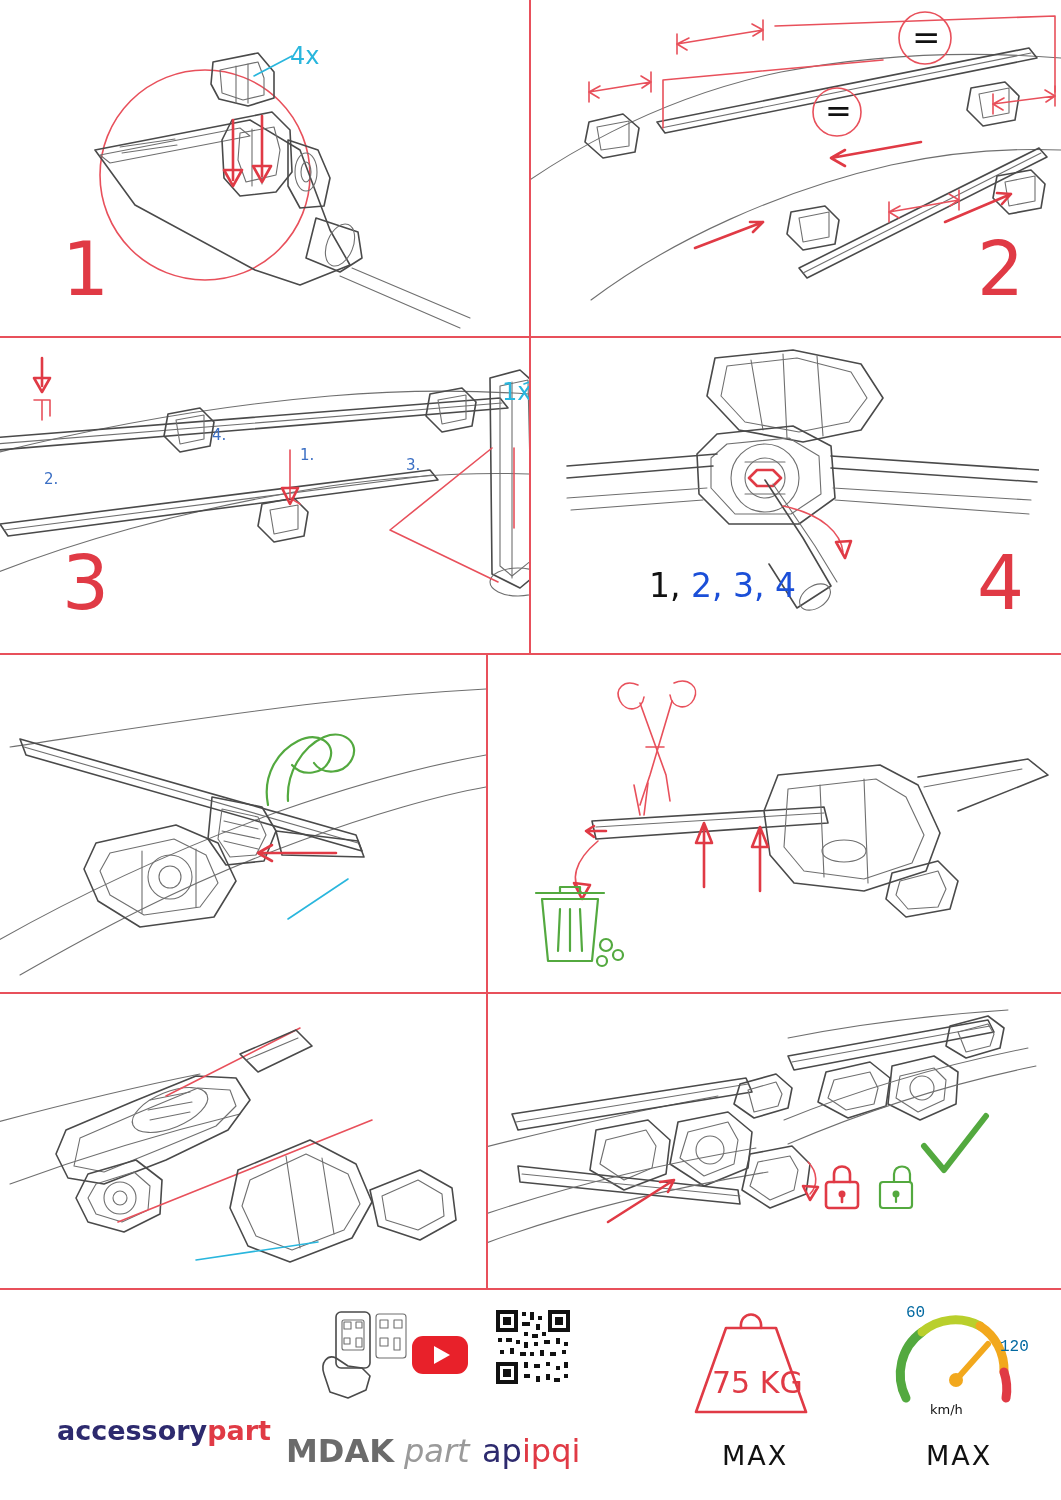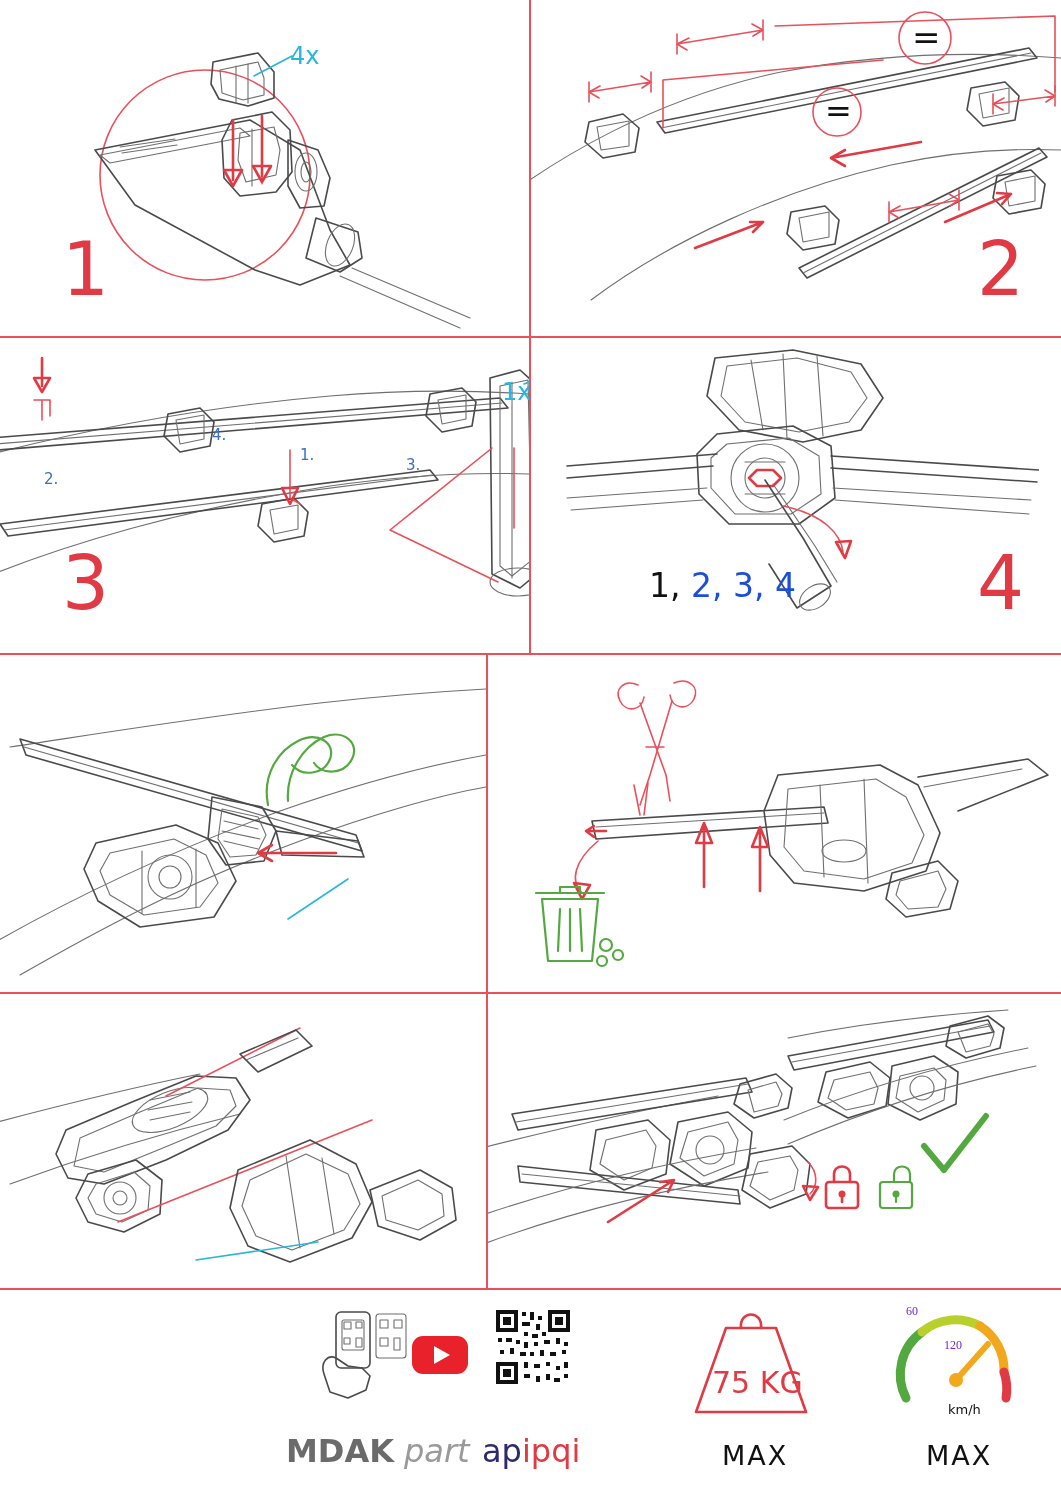--- a/index.html
+++ b/index.html
@@ -67,21 +67,21 @@
 
   .maxlabel{
     position:absolute;font-family:"DejaVu Sans",sans-serif;font-size:27px;letter-spacing:2px;color:#111;text-align:right;
   }
   .kg-text{
     position:absolute;font-family:"DejaVu Sans",sans-serif;font-size:30px;color:#e03a45;font-weight:400;
   }
   .kmh{
     position:absolute;font-family:"DejaVu Sans",sans-serif;font-size:13px;color:#111;
   }
-  .gauge-tick{position:absolute;font-family:Liberation Serif, serif;font-size:12px;color:#6d28d9;}
+  .gauge-tick{position:absolute;font-family:Liberation Mono, monospace;font-size:16px;color:#0369a1;}
 
   svg{display:block;}
   .ln{fill:none;stroke:#4a4a4a;stroke-width:1.6;stroke-linecap:round;stroke-linejoin:round;}
   .ln-thin{fill:none;stroke:#6f6f6f;stroke-width:1.1;stroke-linecap:round;stroke-linejoin:round;}
   .ln-red{fill:none;stroke:#e8505b;stroke-width:1.6;stroke-linecap:round;stroke-linejoin:round;}
   .ln-red-b{fill:none;stroke:#e03a45;stroke-width:2.6;stroke-linecap:round;stroke-linejoin:round;}
   .ln-cy{fill:none;stroke:#29b6dd;stroke-width:1.6;stroke-linecap:round;}
   .ln-grn{fill:none;stroke:#53a93f;stroke-width:2.2;stroke-linecap:round;stroke-linejoin:round;}
 </style>
 </head>
@@ -416,20 +416,23 @@
 
       <path class="ln-grn" d="M398 188 L398 180 C 398 170, 414 170, 414 180 L414 188" transform="translate(8,0)"></path>
       <rect x="392" y="188" width="32" height="26" rx="3" class="ln-grn"></rect>
       <circle cx="408" cy="200" r="3.5" fill="#53a93f"></circle>
       <path class="ln-grn" d="M408 202 L408 208"></path>
     </svg>
 
   </div>
 
   <div class="footer">
+    <div class="brand-sub" style="left:57px;top:125px;">
+      <span>accessory</span><span class="accent">part</span>
+    </div>
 
     <div style="position:absolute;left:318px;top:20px;width:94px;height:90px;">
       <svg width="94" height="90" viewBox="0 0 94 90">
         <rect x="18" y="2" width="34" height="56" rx="5" class="ln"></rect>
         <rect x="24" y="10" width="22" height="30" rx="2" class="ln-thin"></rect>
         <rect x="26" y="12" width="7" height="7" class="ln-thin"></rect>
         <rect x="38" y="12" width="6" height="6" class="ln-thin"></rect>
         <rect x="26" y="28" width="6" height="6" class="ln-thin"></rect>
         <rect x="38" y="28" width="6" height="9" class="ln-thin"></rect>
         <path class="ln" d="M6 64 C 2 52, 10 44, 18 48 L30 56 L44 58 L52 66 L48 80 L30 88 L12 82 Z"></path>
@@ -519,18 +522,18 @@
       <svg width="130" height="128" viewBox="0 0 130 128">
         <path d="M14 100 A 52 52 0 0 1 30 34" fill="none" stroke="#53a93f" stroke-width="9" stroke-linecap="round"></path>
         <path d="M30 34 A 52 52 0 0 1 88 28" fill="none" stroke="#b9cf2c" stroke-width="9" stroke-linecap="round"></path>
         <path d="M88 28 A 52 52 0 0 1 112 74" fill="none" stroke="#f2a81d" stroke-width="9" stroke-linecap="round"></path>
         <path d="M112 74 A 52 52 0 0 1 114 100" fill="none" stroke="#e03a45" stroke-width="9" stroke-linecap="round"></path>
         <circle cx="64" cy="82" r="7" fill="#f2a81d"></circle>
         <path d="M64 82 L96 46" stroke="#f2a81d" stroke-width="6" stroke-linecap="round"></path>
       </svg>
     </div>
     <div class="gauge-tick" style="left:906px;top:14px;">60</div>
-    <div class="gauge-tick" style="left:944px;top:48px;">120</div>
-    <div class="kmh" style="left:930px;top:112px;margin-left:18px;">km/h</div>
+    <div class="gauge-tick" style="left:1000px;top:48px;">120</div>
+    <div class="kmh" style="left:930px;top:112px;">km/h</div>
     <div class="maxlabel" style="left:926px;top:150px;">MAX</div>
   </div>
 
 </div>
 
 </body></html>

